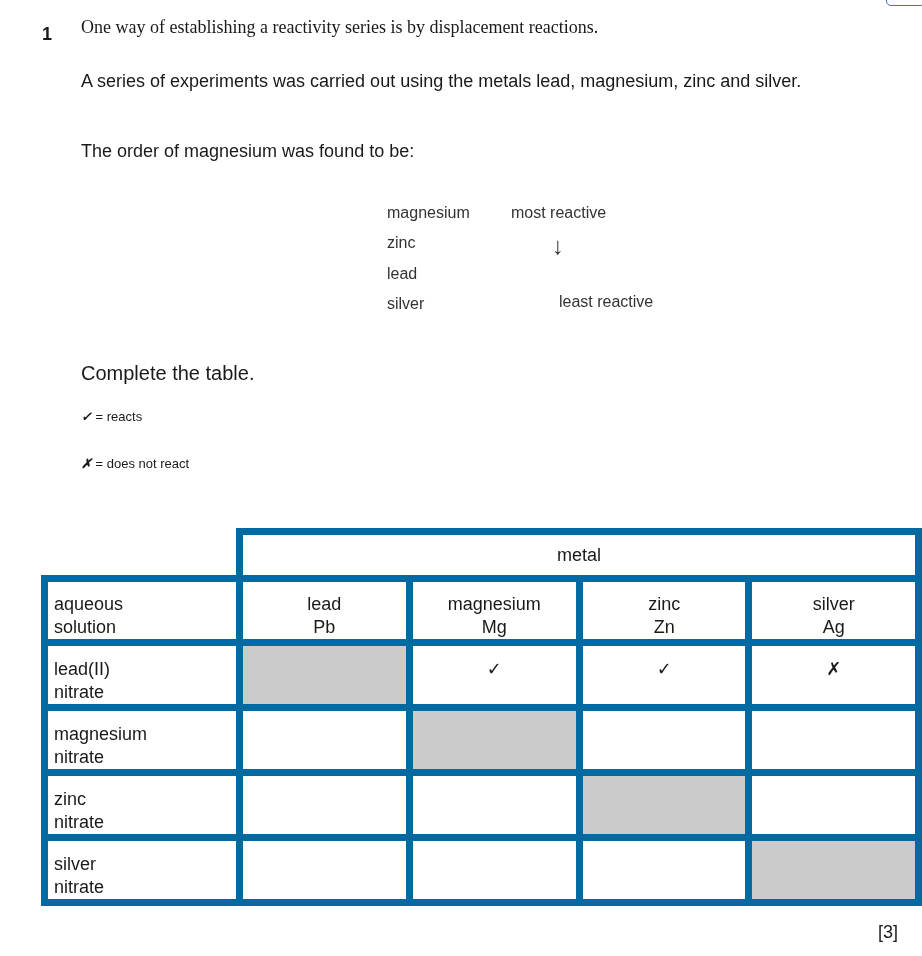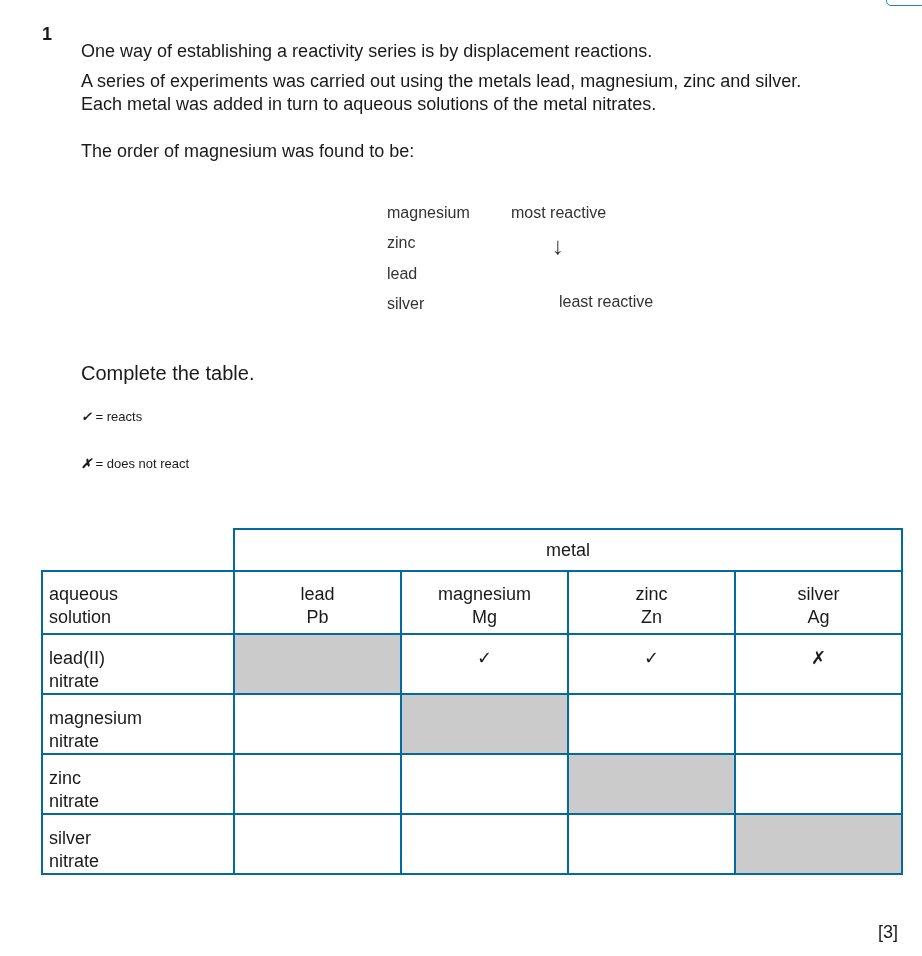--- a/index.html
+++ b/index.html
@@ -6,21 +6,21 @@
   body {
     width: 922px; height: 956px; position: relative; overflow: hidden;
     font-family: "Liberation Sans", sans-serif; color: #1a1a1a;
   }
   .corner-frame {
     position: absolute; right: -4px; top: -10px; width: 38px; height: 14px;
     border: 1.5px solid #2e7fb0; border-radius: 5px;
   }
   .qnum { position: absolute; left: 42px; top: 24px; font-size: 18px; font-weight: bold; }
   .para { position: absolute; left: 81px; font-size: 18px; line-height: 23px; }
-  .p1 { top: 40px; }
+  .p1 { top: 16px; font-family: Liberation Serif, serif; }
   .p2 { top: 70px; }
   .p3 { top: 140px; }
   .series { position: absolute; left: 387px; top: 204px; font-size: 16px; color: #333; }
   .series .metal { position: absolute; left: 0; white-space: nowrap; }
   .series .m0 { top: 0; }
   .series .m1 { top: 30px; }
   .series .m2 { top: 61px; }
   .series .m3 { top: 91px; }
   .series .most { position: absolute; left: 124px; top: 0; white-space: nowrap; }
   .series .arrow { position: absolute; left: 165px; top: 30px; font-size: 24px; line-height: 24px; }
@@ -28,21 +28,21 @@
   .complete { position: absolute; left: 81px; top: 362px; font-size: 20px; }
   .key { position: absolute; left: 81px; font-size: 13px; }
   .key1 { top: 409px; }
   .key2 { top: 456px; }
   .sym { font-style: italic; font-weight: bold; }
 
   .tbl {
     position: absolute; left: 41px; top: 528px;
     border-collapse: collapse; font-size: 18px; line-height: 23px;
   }
-  .tbl td { border: 2px solid #0369a1; padding: 0; vertical-align: top; }
+  .tbl td { border: 7px solid #0369a1; padding: 0; vertical-align: top; }
   .tbl td.blank { border: none; border-bottom: 1px solid #333; border-right: 1px solid #333; }
   .tbl .c0 { width: 190px; }
   .tbl .cm { width: 165px; }
   .tbl .hdr-metal { height: 40px; text-align: center; vertical-align: middle; }
   .tbl .hdr { height: 63px; }
   .tbl .hdr .inner { padding-top: 11px; }
   .tbl .rowh { height: 48px; }
   .tbl .rowlabel { padding: 12px 0 0 6px; }
   .tbl .center { text-align: center; }
   .tbl .shade { background: #cbcbcb; }
@@ -51,21 +51,20 @@
 </style>
 </head>
 <body>
 
 <div class="corner-frame"></div>
 
 <div class="qnum">1</div>
 <div class="para p1">One way of establishing a reactivity series is by displacement reactions.</div>
 <div class="para p2">
   <div>A series of experiments was carried out using the metals lead, magnesium, zinc and silver.</div>
-  <div>Each metal was added in turn to aqueous solutions of the metal nitrates.</div>
 </div>
 <div class="para p3">The order of magnesium was found to be:</div>
 
 <div class="series">
   <div class="metal m0">magnesium</div>
   <div class="metal m1">zinc</div>
   <div class="metal m2">lead</div>
   <div class="metal m3">silver</div>
   <div class="most">most reactive</div>
   <div class="arrow">↓</div>

